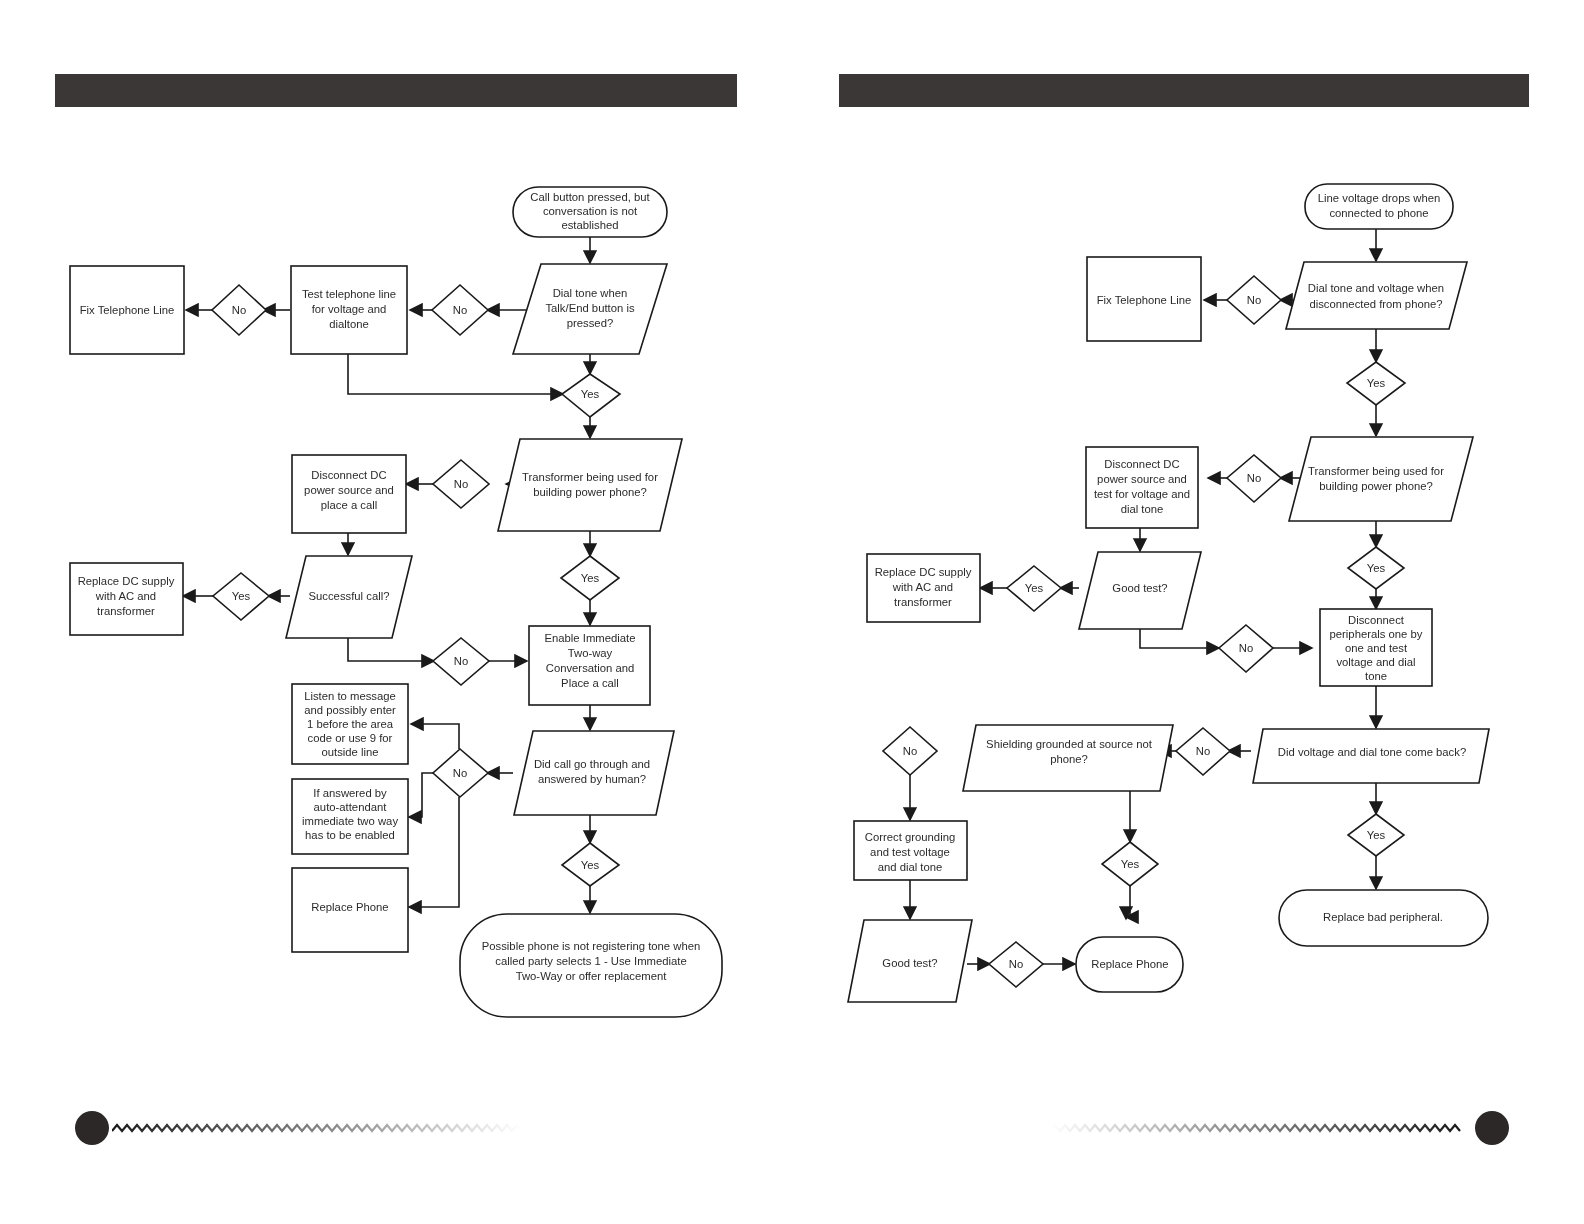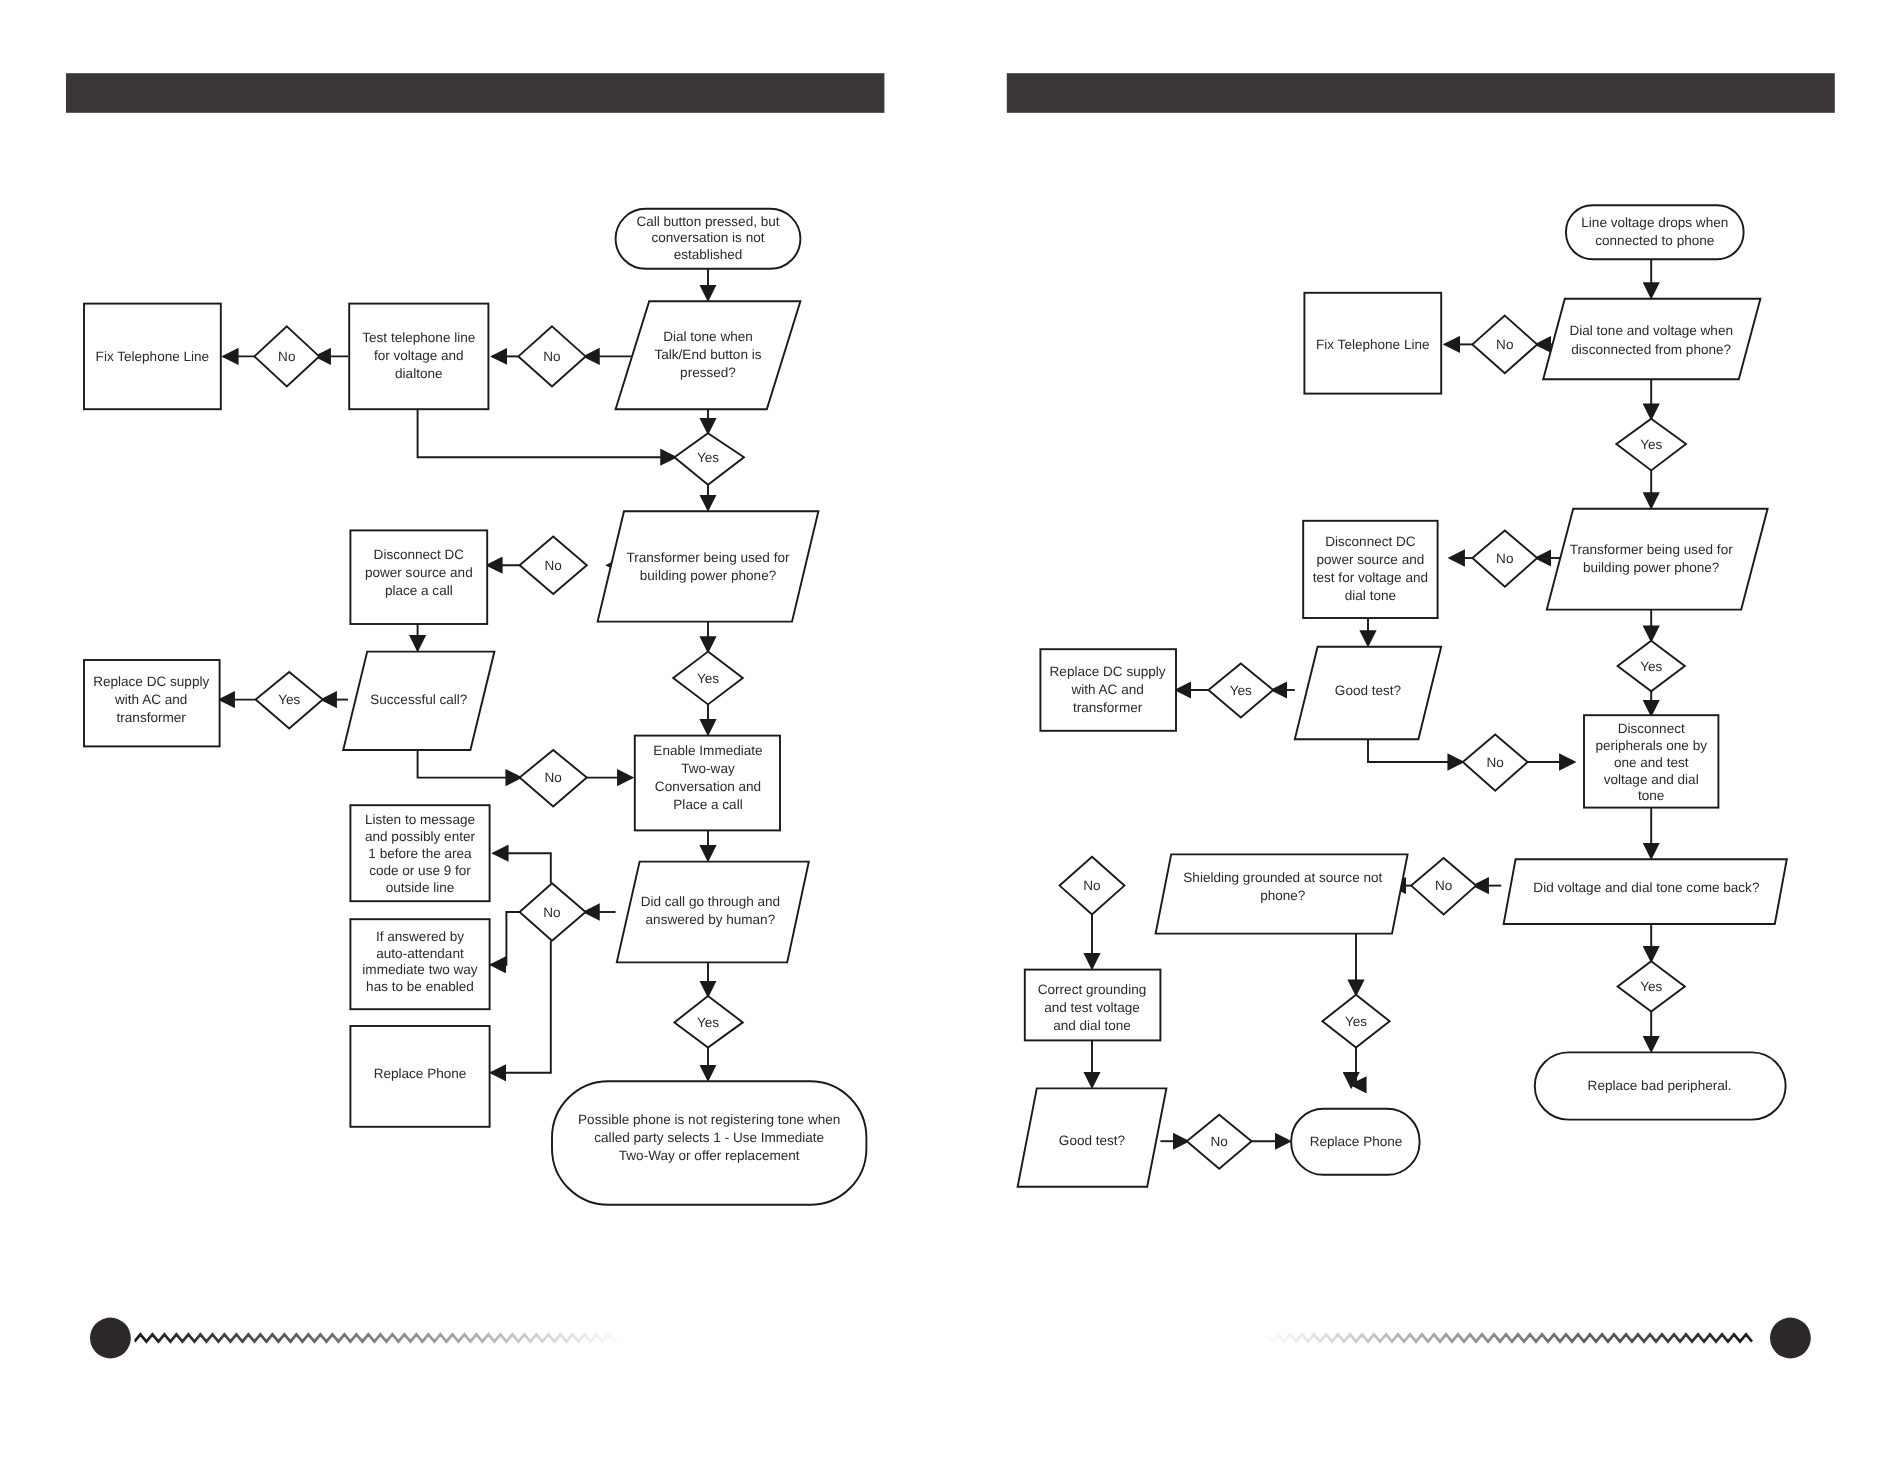--- a/index.html
+++ b/index.html
@@ -1,17 +1,17 @@
 <!DOCTYPE html>
 <html><head>
 <meta charset="utf-8">
 <style>
   html,body{margin:0;padding:0;background:#ffffff;}
   body{width:1584px;height:1224px;font-family:"Liberation Sans",sans-serif;color:#2b2b2b;}
-  .page{position:absolute;top:4px;width:792px;height:1176px;}
+  .page{position:absolute;top:17px;width:792px;height:1176px;}
   .page.left{left:0;}
   .page.right{left:792px;}
   .header-bar{position:absolute;height:33px;background:#3a3736;}
   .page.left .header-bar{left:55px;right:55px;top:57px;}
   .page.right .header-bar{left:47px;right:55px;top:57px;}
   .footer{position:absolute;bottom:42px;height:46px;left:0;right:0;}
   .fdot{position:absolute;width:34px;height:34px;border-radius:50%;background:#2b2827;top:6px;}
   .fzig{position:absolute;top:14px;height:20px;}
   svg.flow{position:absolute;left:0;top:0;width:792px;height:1224px;overflow:visible;}
   .sh{fill:#ffffff;stroke:#1a1a1a;stroke-width:1.6;}

